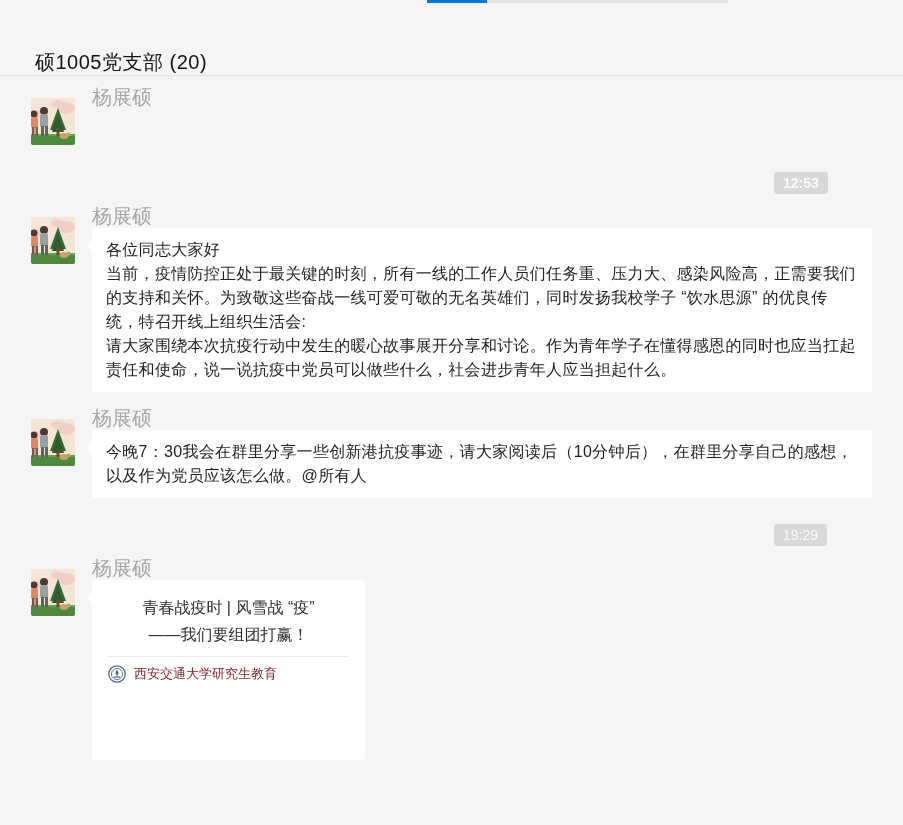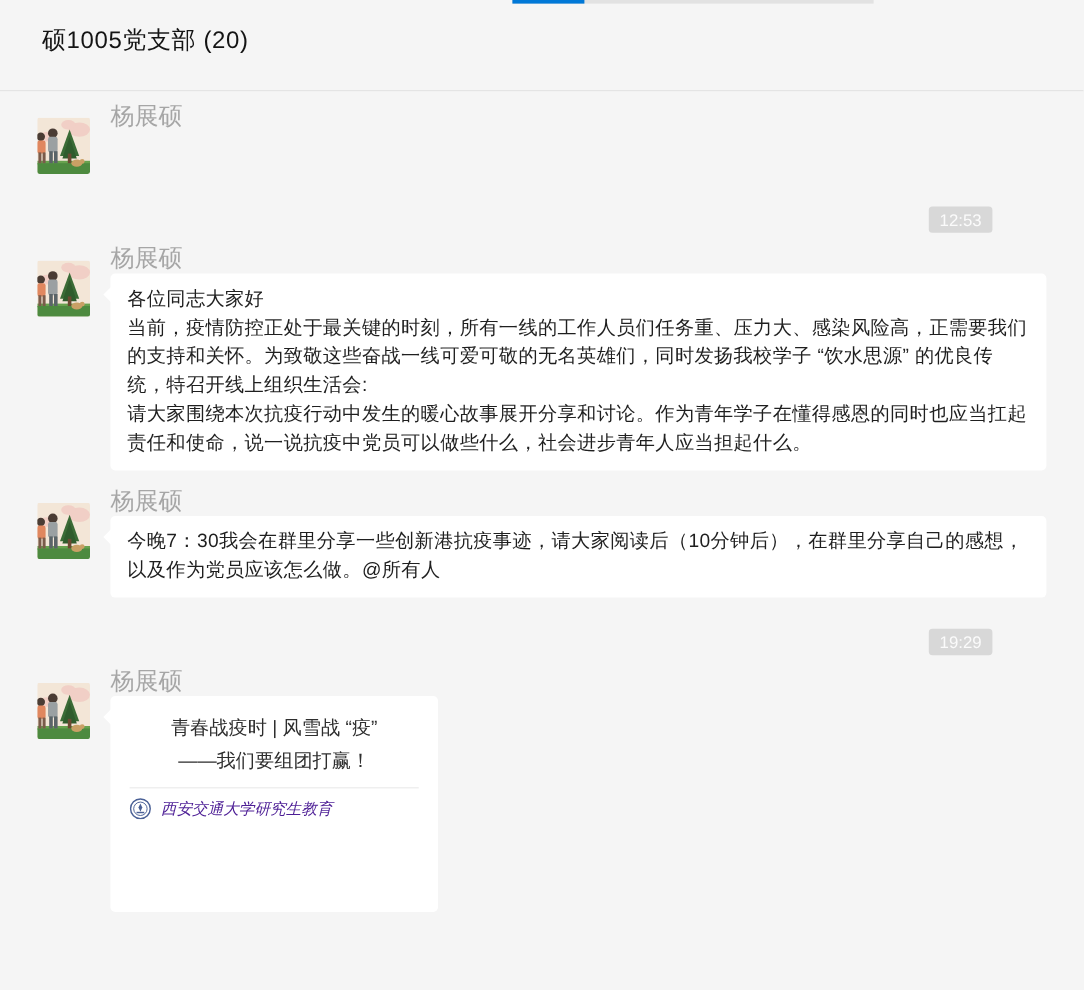--- a/index.html
+++ b/index.html
@@ -14,21 +14,21 @@
   .top-track {
     position: absolute; left: 427px; top: 0; width: 301px; height: 3px;
     background: #e2e2e2;
   }
   .top-blue {
     position: absolute; left: 427px; top: 0; width: 60px; height: 3px;
     background: #0078d7;
   }
   .chat-header {
     height: 76px;
-    padding: 20px 0 0 35px;
+    padding: 49px 0 0 35px;
     border-bottom: 1px solid #e4e4e4;
   }
   .chat-title {
     font-size: 20px;
     color: #141414;
     letter-spacing: 0.5px;
   }
   .chat-area { padding: 0 0 0 31px; }
   .msg { display: flex; }
   .msg-1 { margin-top: 12px; }
@@ -65,21 +65,21 @@
   }
   .bubble::before, .card::before {
     content: "";
     position: absolute;
     left: -4px; top: 13px;
     width: 9px; height: 9px;
     background: #ffffff;
     transform: rotate(45deg);
   }
   .timestamp-row { margin-left: 743px; }
-  .ts-1 { margin-top: 27px; }
+  .ts-1 { margin-top: 27px; font-weight: bold; }
   .ts-2 { margin-top: 26px; }
   .timestamp {
     display: inline-block;
     background: #d8d8d8;
     color: #fbfbfb;
     font-size: 14px;
     line-height: 18px;
     padding: 2px 9px;
     border-radius: 3px;
   }
@@ -133,22 +133,21 @@
   }
   .card-footer {
     border-top: 1px solid #ececec;
     height: 35px;
     display: flex;
     align-items: center;
     gap: 8px;
   }
   .card-source {
     font-size: 13px;
-    color: #4c1d95;
-    font-style: italic;
+    color: #7f1d1d;
   }
   .logo-icon { width: 18px; height: 18px; flex: 0 0 18px; }
 </style>
 </head>
 <body>
 
 <div class="top-track"></div>
 <div class="top-blue"></div>
 
 <div class="chat-header">

